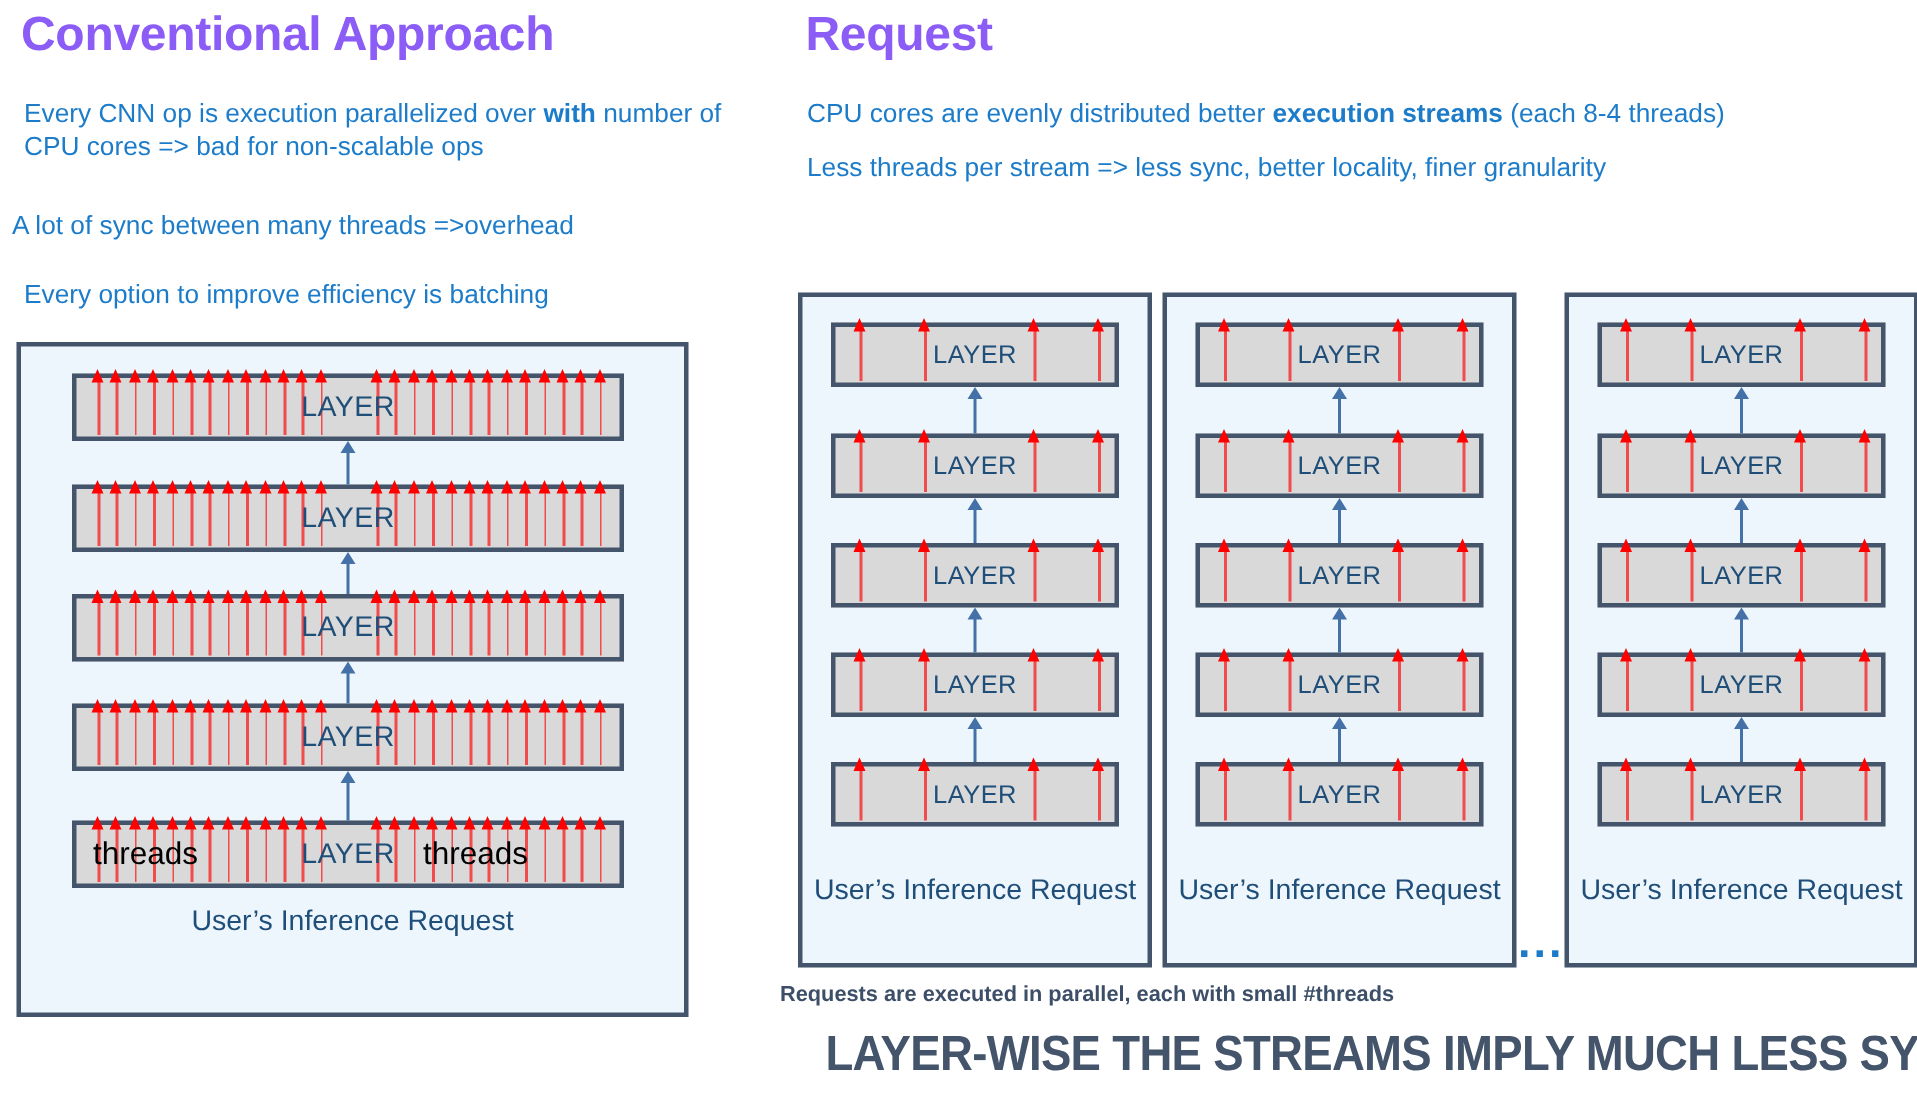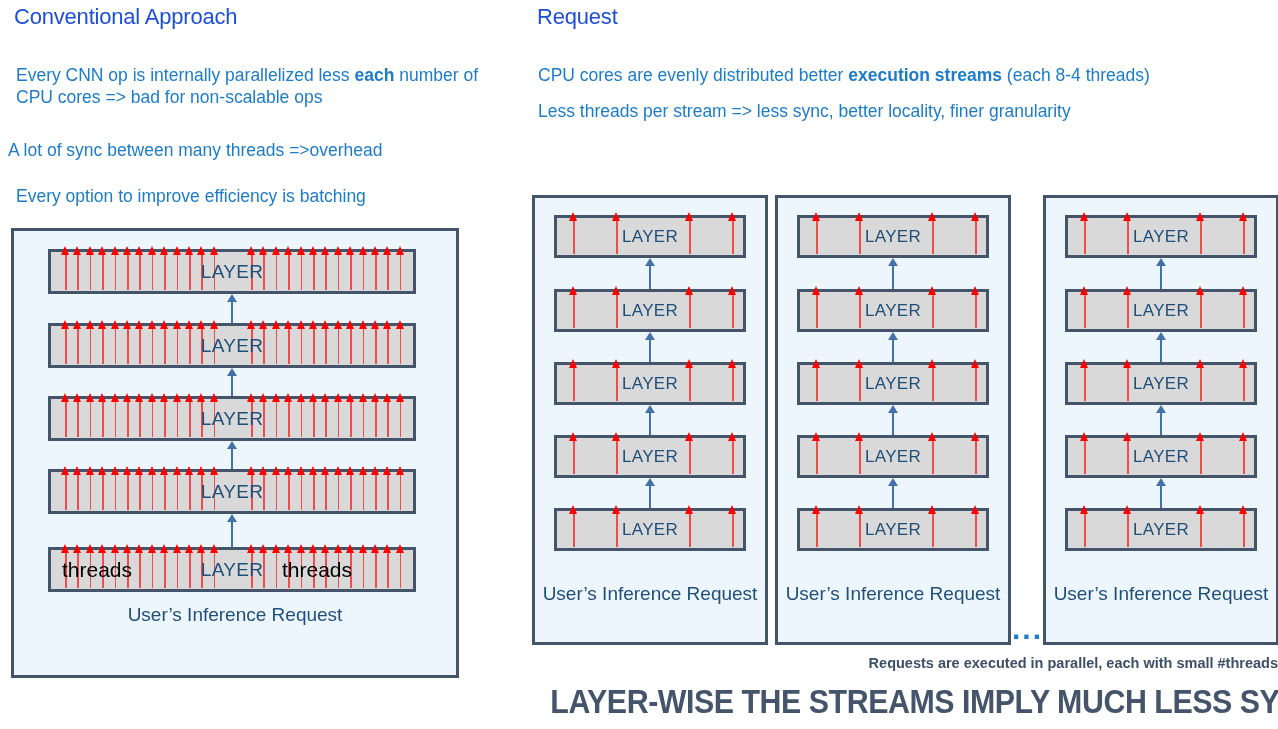--- a/index.html
+++ b/index.html
@@ -11,23 +11,23 @@
     width: 1278px;
     height: 729px;
     position: relative;
     font-family: "Liberation Sans", sans-serif;
     overflow: hidden;
   }
 
   
   .heading {
     position: absolute;
-    color: #1d4ed8;
-    font-size: 22px;
-    font-weight: 400;
+    color: #8b5cf6;
+    font-size: 32px;
+    font-weight: 700;
     letter-spacing: -0.2px;
     white-space: nowrap;
   }
   .bullet {
     position: absolute;
     color: #1C7CC9;
     font-size: 17.5px;
     line-height: 22px;
     font-weight: 400;
   }
@@ -176,21 +176,21 @@
     font-weight: 700;
     letter-spacing: 2px;
   }
 
   
   #subcaption {
     position: absolute;
     left: 520px;
     top: 655px;
     width: 758px;
-    text-align: right;
+    text-align: left;
     color: #3D4F68;
     font-size: 14.5px;
     font-weight: 700;
   }
   #bigcaption {
     position: absolute;
     left: 520px;
     top: 683px;
     width: 758px;
     text-align: center;
@@ -202,21 +202,21 @@
     transform-origin: center top;
     white-space: nowrap;
   }
 </style>
 </head>
 <body>
 
 <div class="heading" style="left:14px; top:4px;">Conventional Approach</div>
 
 <div class="bullet" style="left:16px; top:64px; width:470px;">
-  <span>Every CNN op is internally parallelized less </span><b>each</b><span> number of CPU cores =&gt; bad for non-scalable ops</span>
+  <span>Every CNN op is execution parallelized over </span><b>with</b><span> number of CPU cores =&gt; bad for non-scalable ops</span>
 </div>
 
 <div class="bullet" style="left:8px; top:139px; width:470px;">
   <span>A lot of sync between many threads =&gt;overhead</span>
 </div>
 
 <div class="bullet" style="left:16px; top:185px; width:470px;">
   <span>Every option to improve efficiency is batching</span>
 </div>
 

